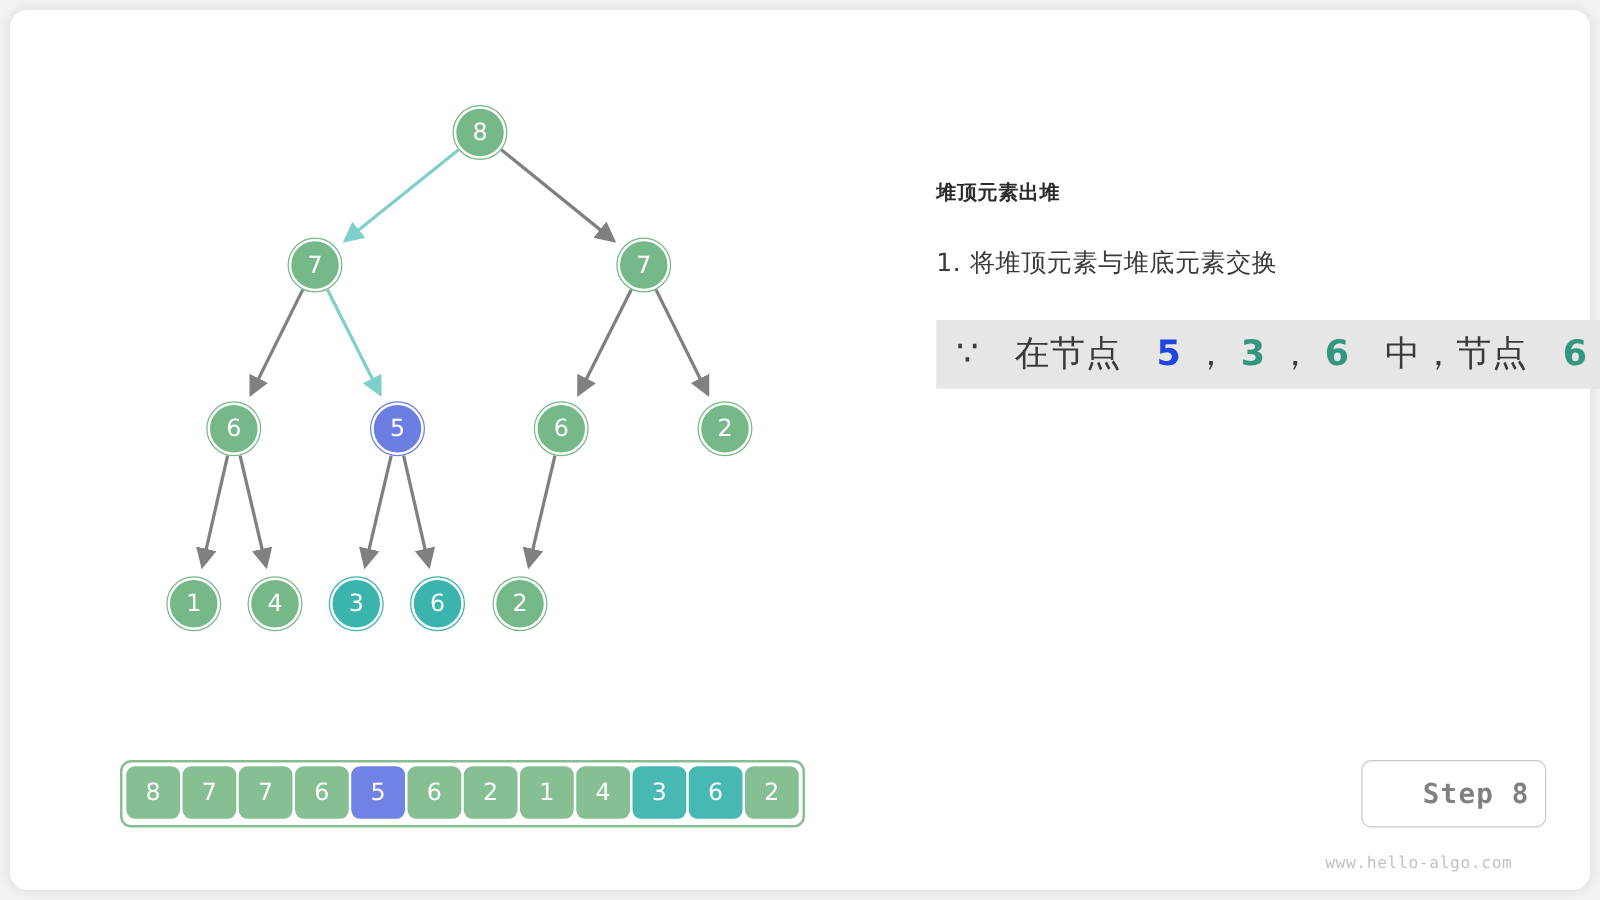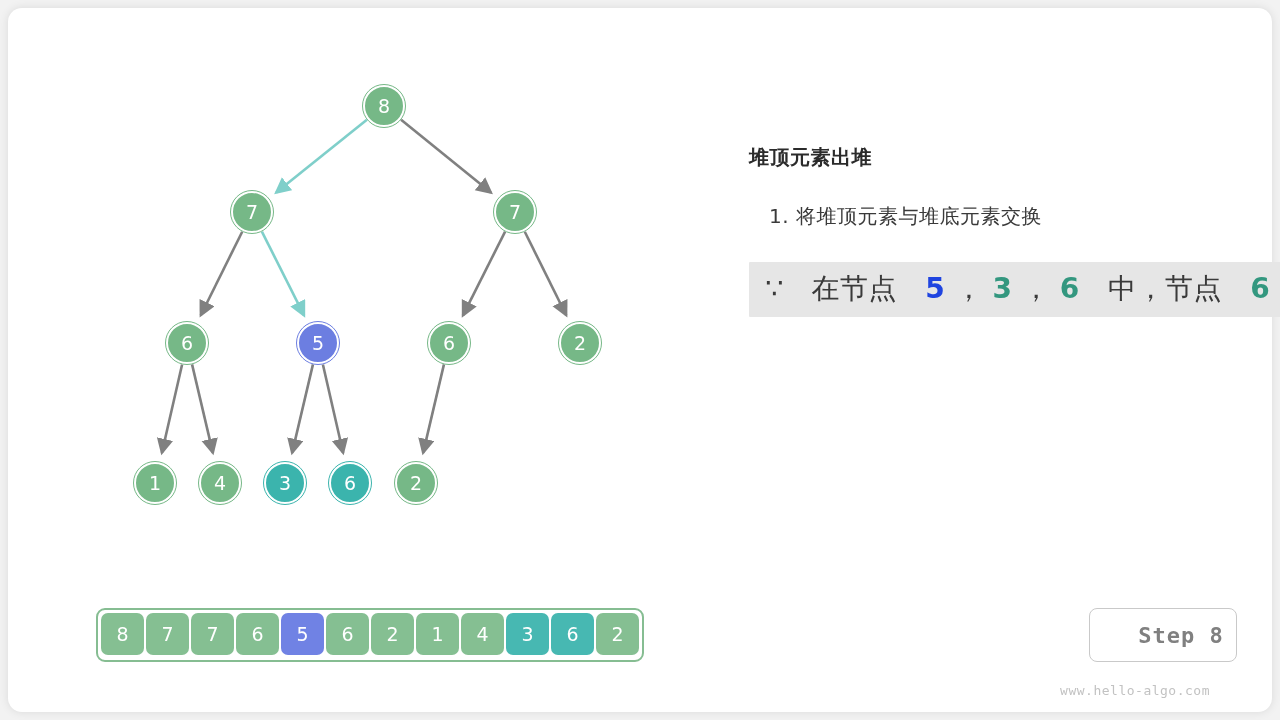--- a/index.html
+++ b/index.html
@@ -90,35 +90,34 @@
   .arr-cell.teal  { background: #47b8b2; }
 
   
   #panel {
     position: absolute;
     left: 741px;
     top: 136px;
     width: 480px;
   }
   #panel-title {
-    font-size: 20px;
+    font-size: 16px;
     font-weight: bold;
     color: #2b2b2b;
     font-family: Liberation Mono, monospace;
     letter-spacing: 0.5px;
     margin-bottom: 32px;
   }
   .step-line {
     font-size: 20px;
     color: #3a3a3a;
     font-family: "DejaVu Sans", sans-serif;
     margin-bottom: 28px;
     letter-spacing: 0.5px;
     white-space: nowrap;
-    margin-left: 20px;
   }
   #conclusion {
     display: inline-block;
     background: #e6e6e6;
     border-radius: 1px;
     padding: 8px 16px 9px 16px;
     font-size: 28px;
     color: #3a3a3a;
     font-family: "DejaVu Sans", sans-serif;
     letter-spacing: 0.5px;

